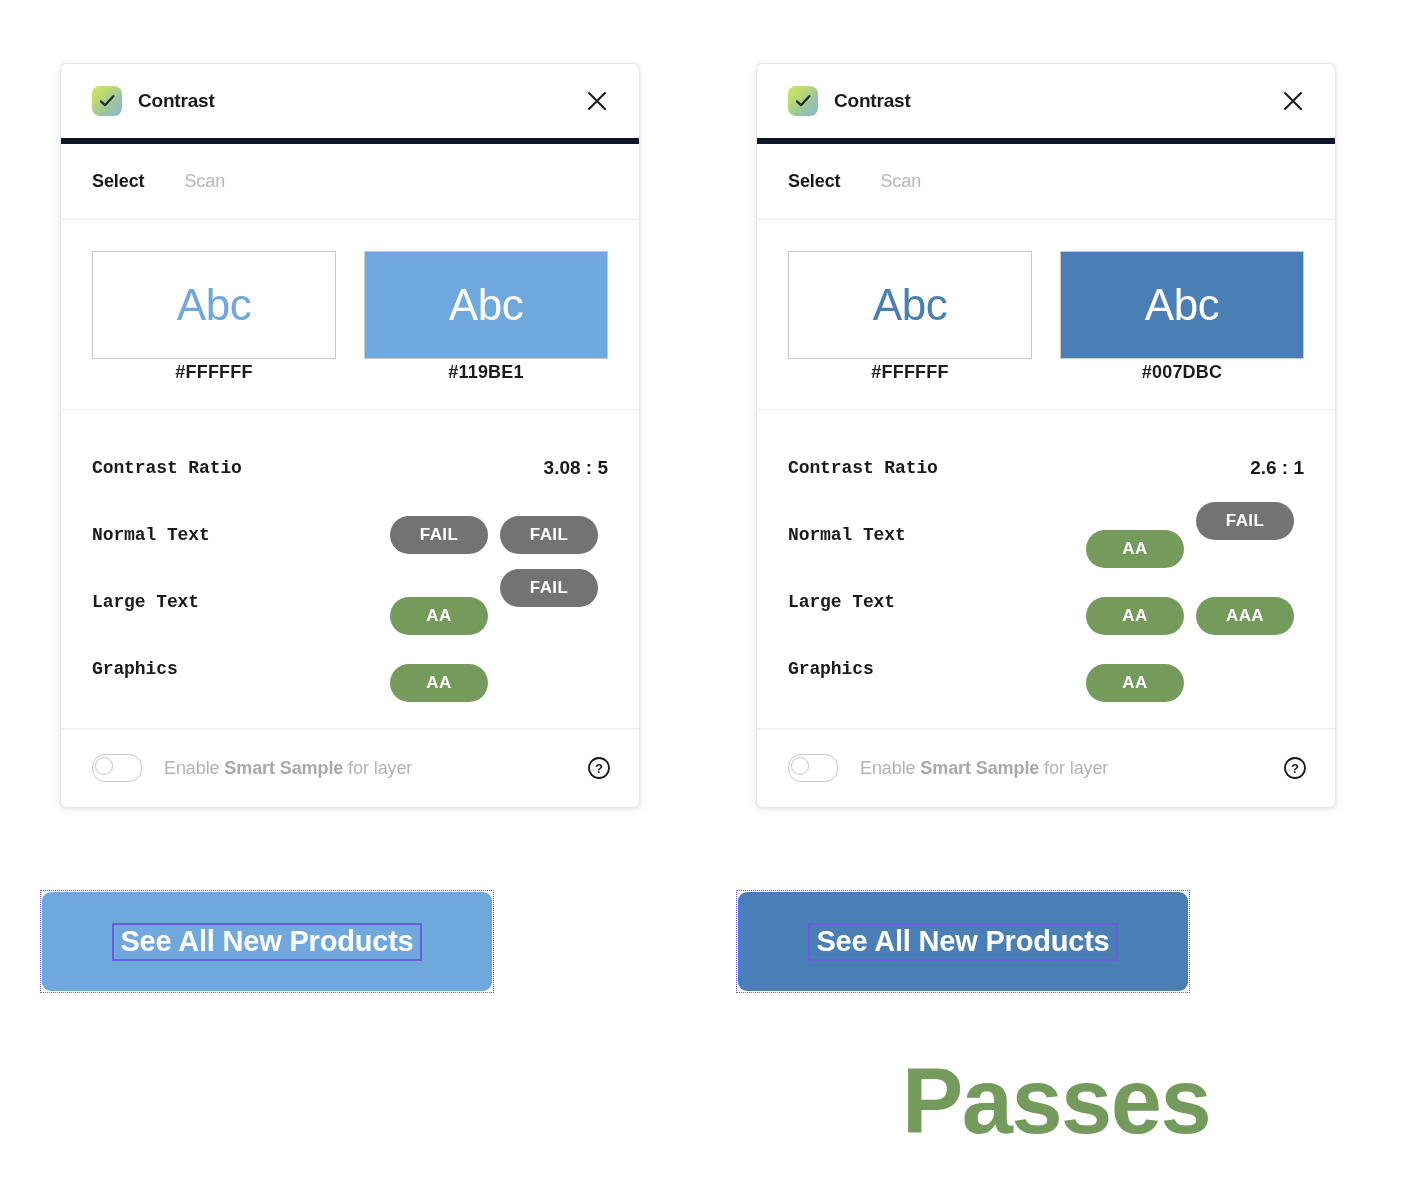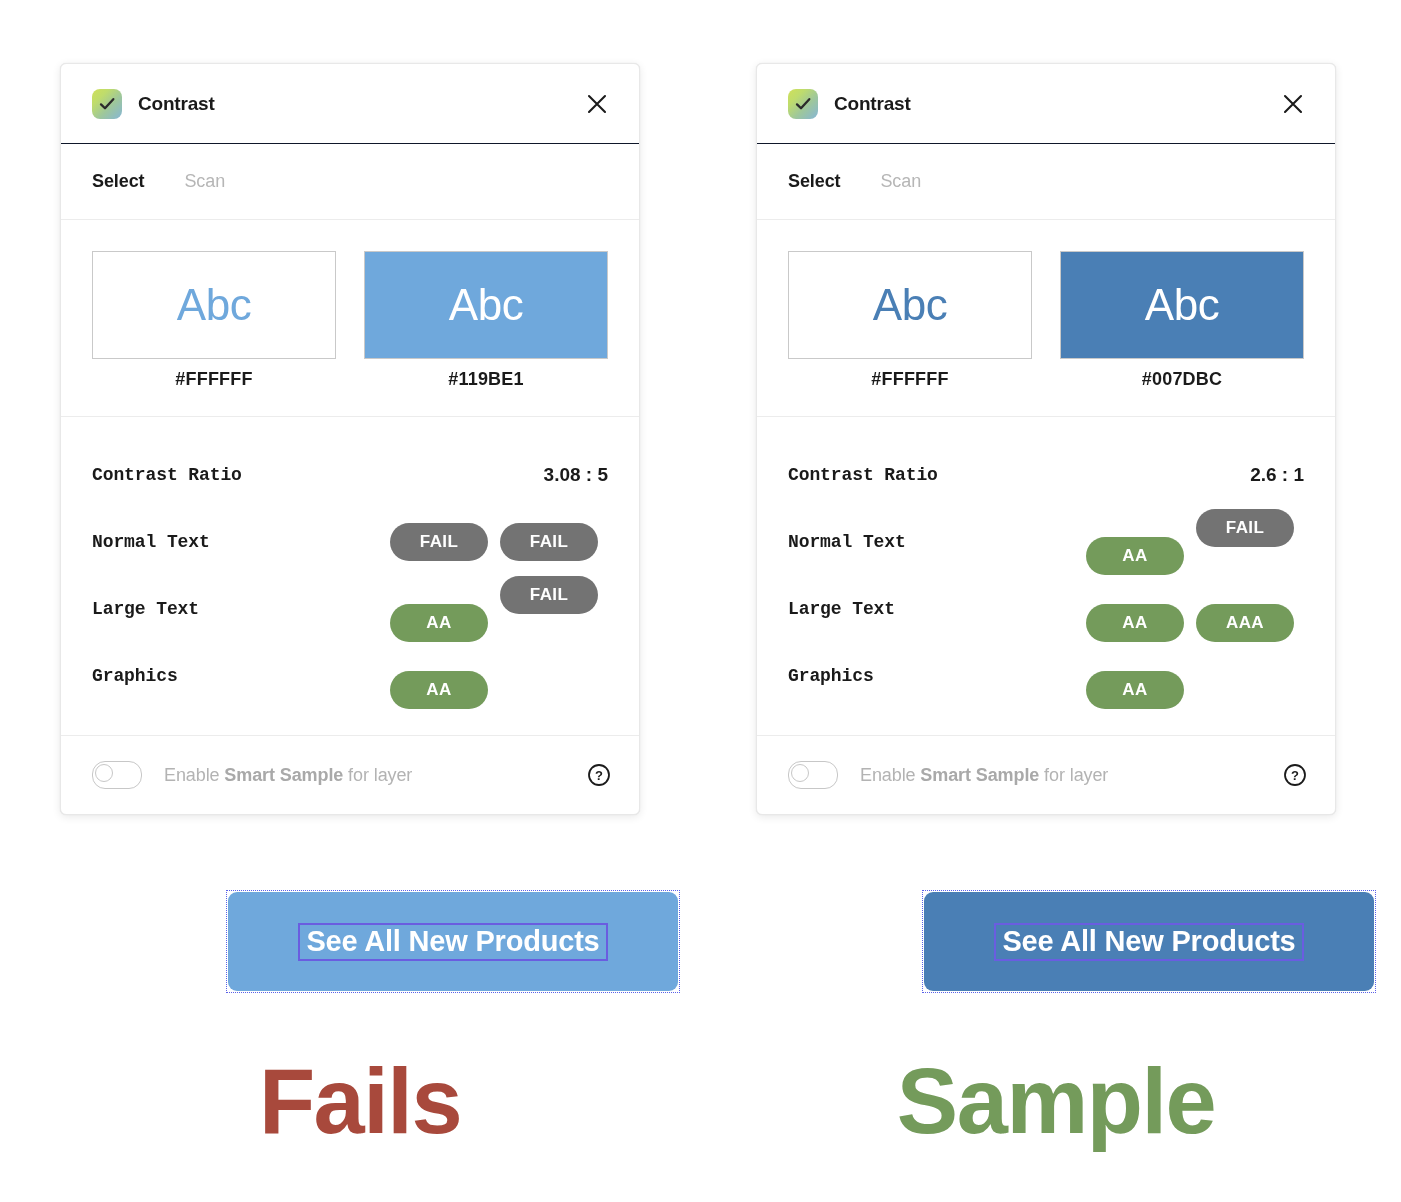--- a/index.html
+++ b/index.html
@@ -44,21 +44,21 @@
     box-shadow: 0 2px 9px rgba(0,0,0,0.09), 0 0 1px rgba(0,0,0,0.12);
     overflow: hidden;
   }
 
   
   .panel-header {
     height: 80px;
     display: flex;
     align-items: center;
     padding: 0 25px 0 31px;
-    border-bottom: 1px solid #0f172a;
+    border-bottom: 6px solid #0f172a;
     box-sizing: border-box;
     text-align: center;
   }
   .app-icon {
     width: 30px;
     height: 30px;
     border-radius: 8px;
     background: linear-gradient(135deg, #cfe05a 0%, #bfdc6c 28%, #9ec79b 60%, #86b6d6 100%);
     display: flex;
     align-items: center;
@@ -122,21 +122,21 @@
     align-items: center;
     justify-content: center;
     box-sizing: border-box;
     border: 1px solid #c9c9c9;
   }
   .swatch-abc {
     font-size: 44px;
     letter-spacing: -0.5px;
   }
   .swatch-hex {
-    margin-top: 10px;
+    margin-top: 3px;
     font-size: 18px;
     font-weight: bold;
     color: #1b1b1b;
     letter-spacing: 0.2px;
   }
 
   
   .results {
     padding: 24px 31px 26px 31px;
     border-bottom: 1px solid #ececec;
@@ -229,21 +229,21 @@
     cursor: pointer;
   }
 
   
   .demo-wrap {
     position: absolute;
     top: 890px;
     left: 0;
     width: 640px;
     display: flex;
-    justify-content: flex-end;
+    justify-content: flex-start;
   }
   .demo-select {
     border: 1.5px dotted #5b62e8;
     padding: 1px;
     display: inline-block;
   }
   .demo-button {
     width: 450px;
     height: 99px;
     border-radius: 9px;
@@ -373,21 +373,20 @@
     <div class="demo-wrap">
       <div class="demo-select">
         <div class="demo-button" style="background:#6FA8DC;">
           <span class="demo-text-box">
             <span class="demo-text">See All New Products</span>
           </span>
         </div>
       </div>
     </div>
 
-    <div class="verdict" style="color:#A8493C;">Fails</div>
   </div>
 
   <div class="column right">
 
     <div class="panel">
 
       <div class="panel-header">
         <div class="app-icon">
           <svg width="20" height="20" viewBox="0 0 20 20" aria-hidden="true">
             <path d="M4 10.4 L8 14.3 L16.3 5.2" fill="none" stroke="#2b2b2b" stroke-width="2.3" stroke-linecap="round" stroke-linejoin="round"></path>
@@ -474,16 +473,16 @@
     <div class="demo-wrap">
       <div class="demo-select">
         <div class="demo-button" style="background:#4A7FB5;">
           <span class="demo-text-box">
             <span class="demo-text">See All New Products</span>
           </span>
         </div>
       </div>
     </div>
 
-    <div class="verdict" style="color:#749B5B;">Sample</div>
+    <div class="verdict" style="color:#749B5B;">Passes</div>
   </div>
 
 </div>
 
 </body></html>

